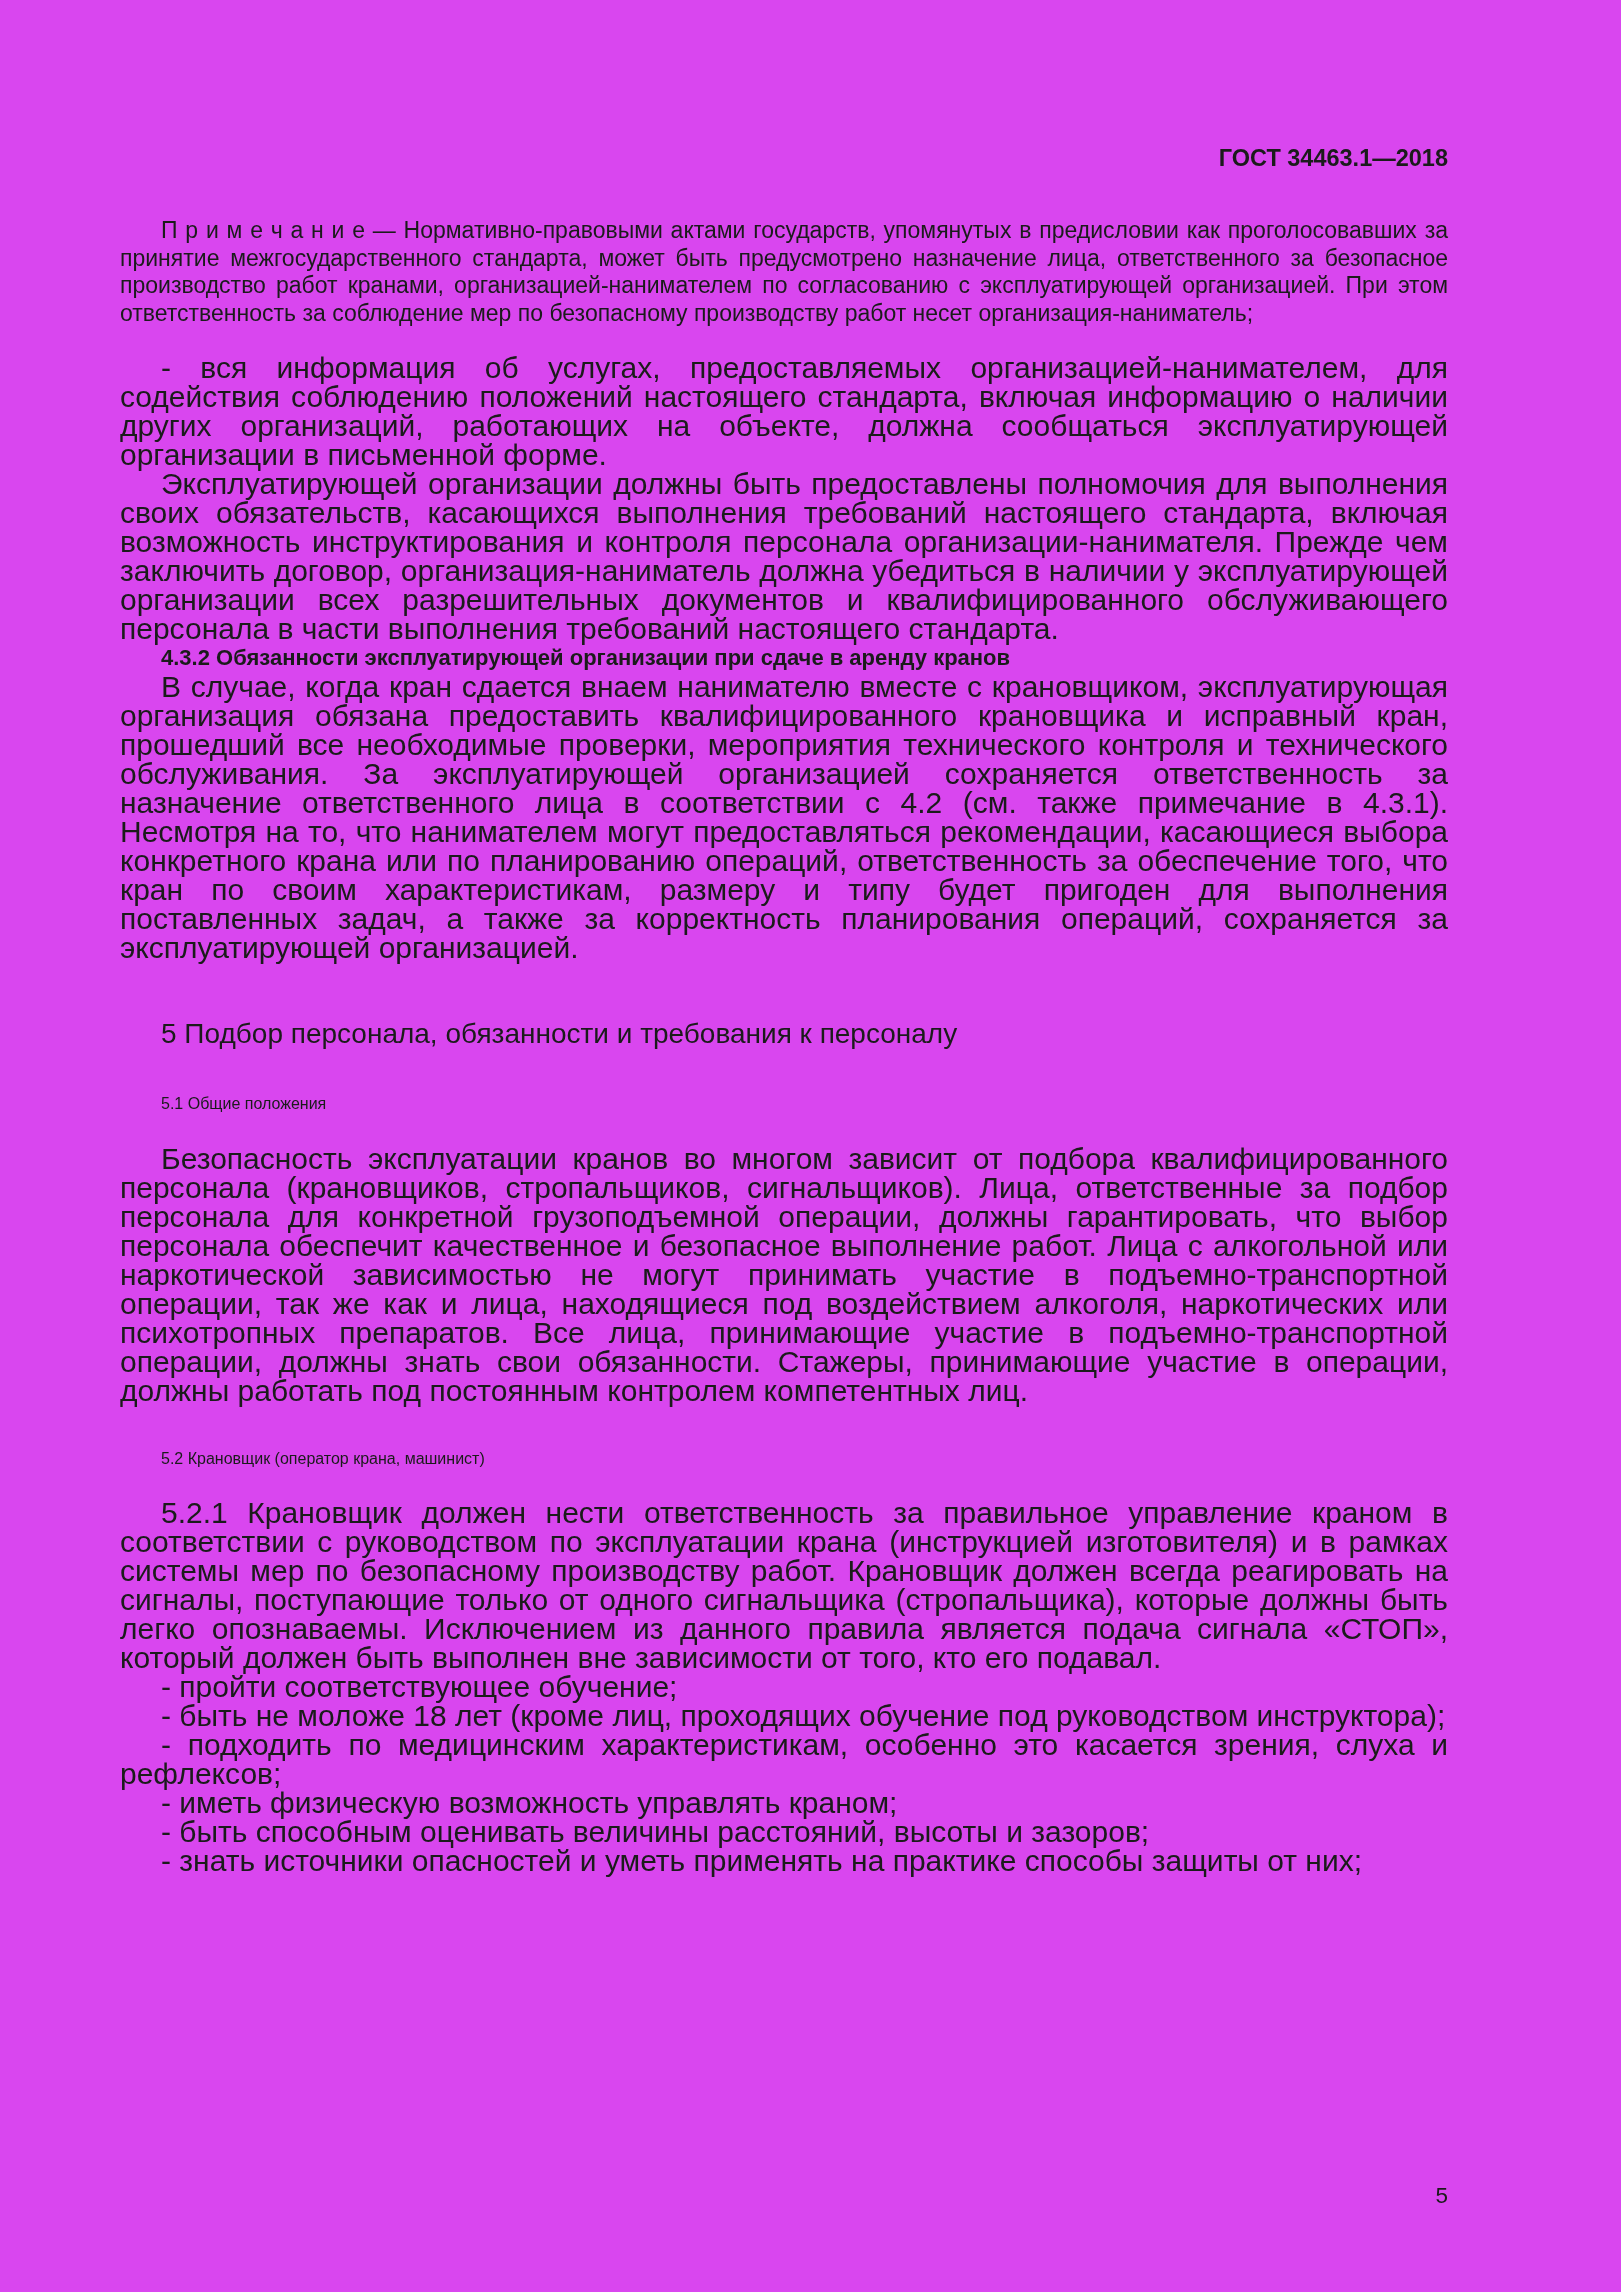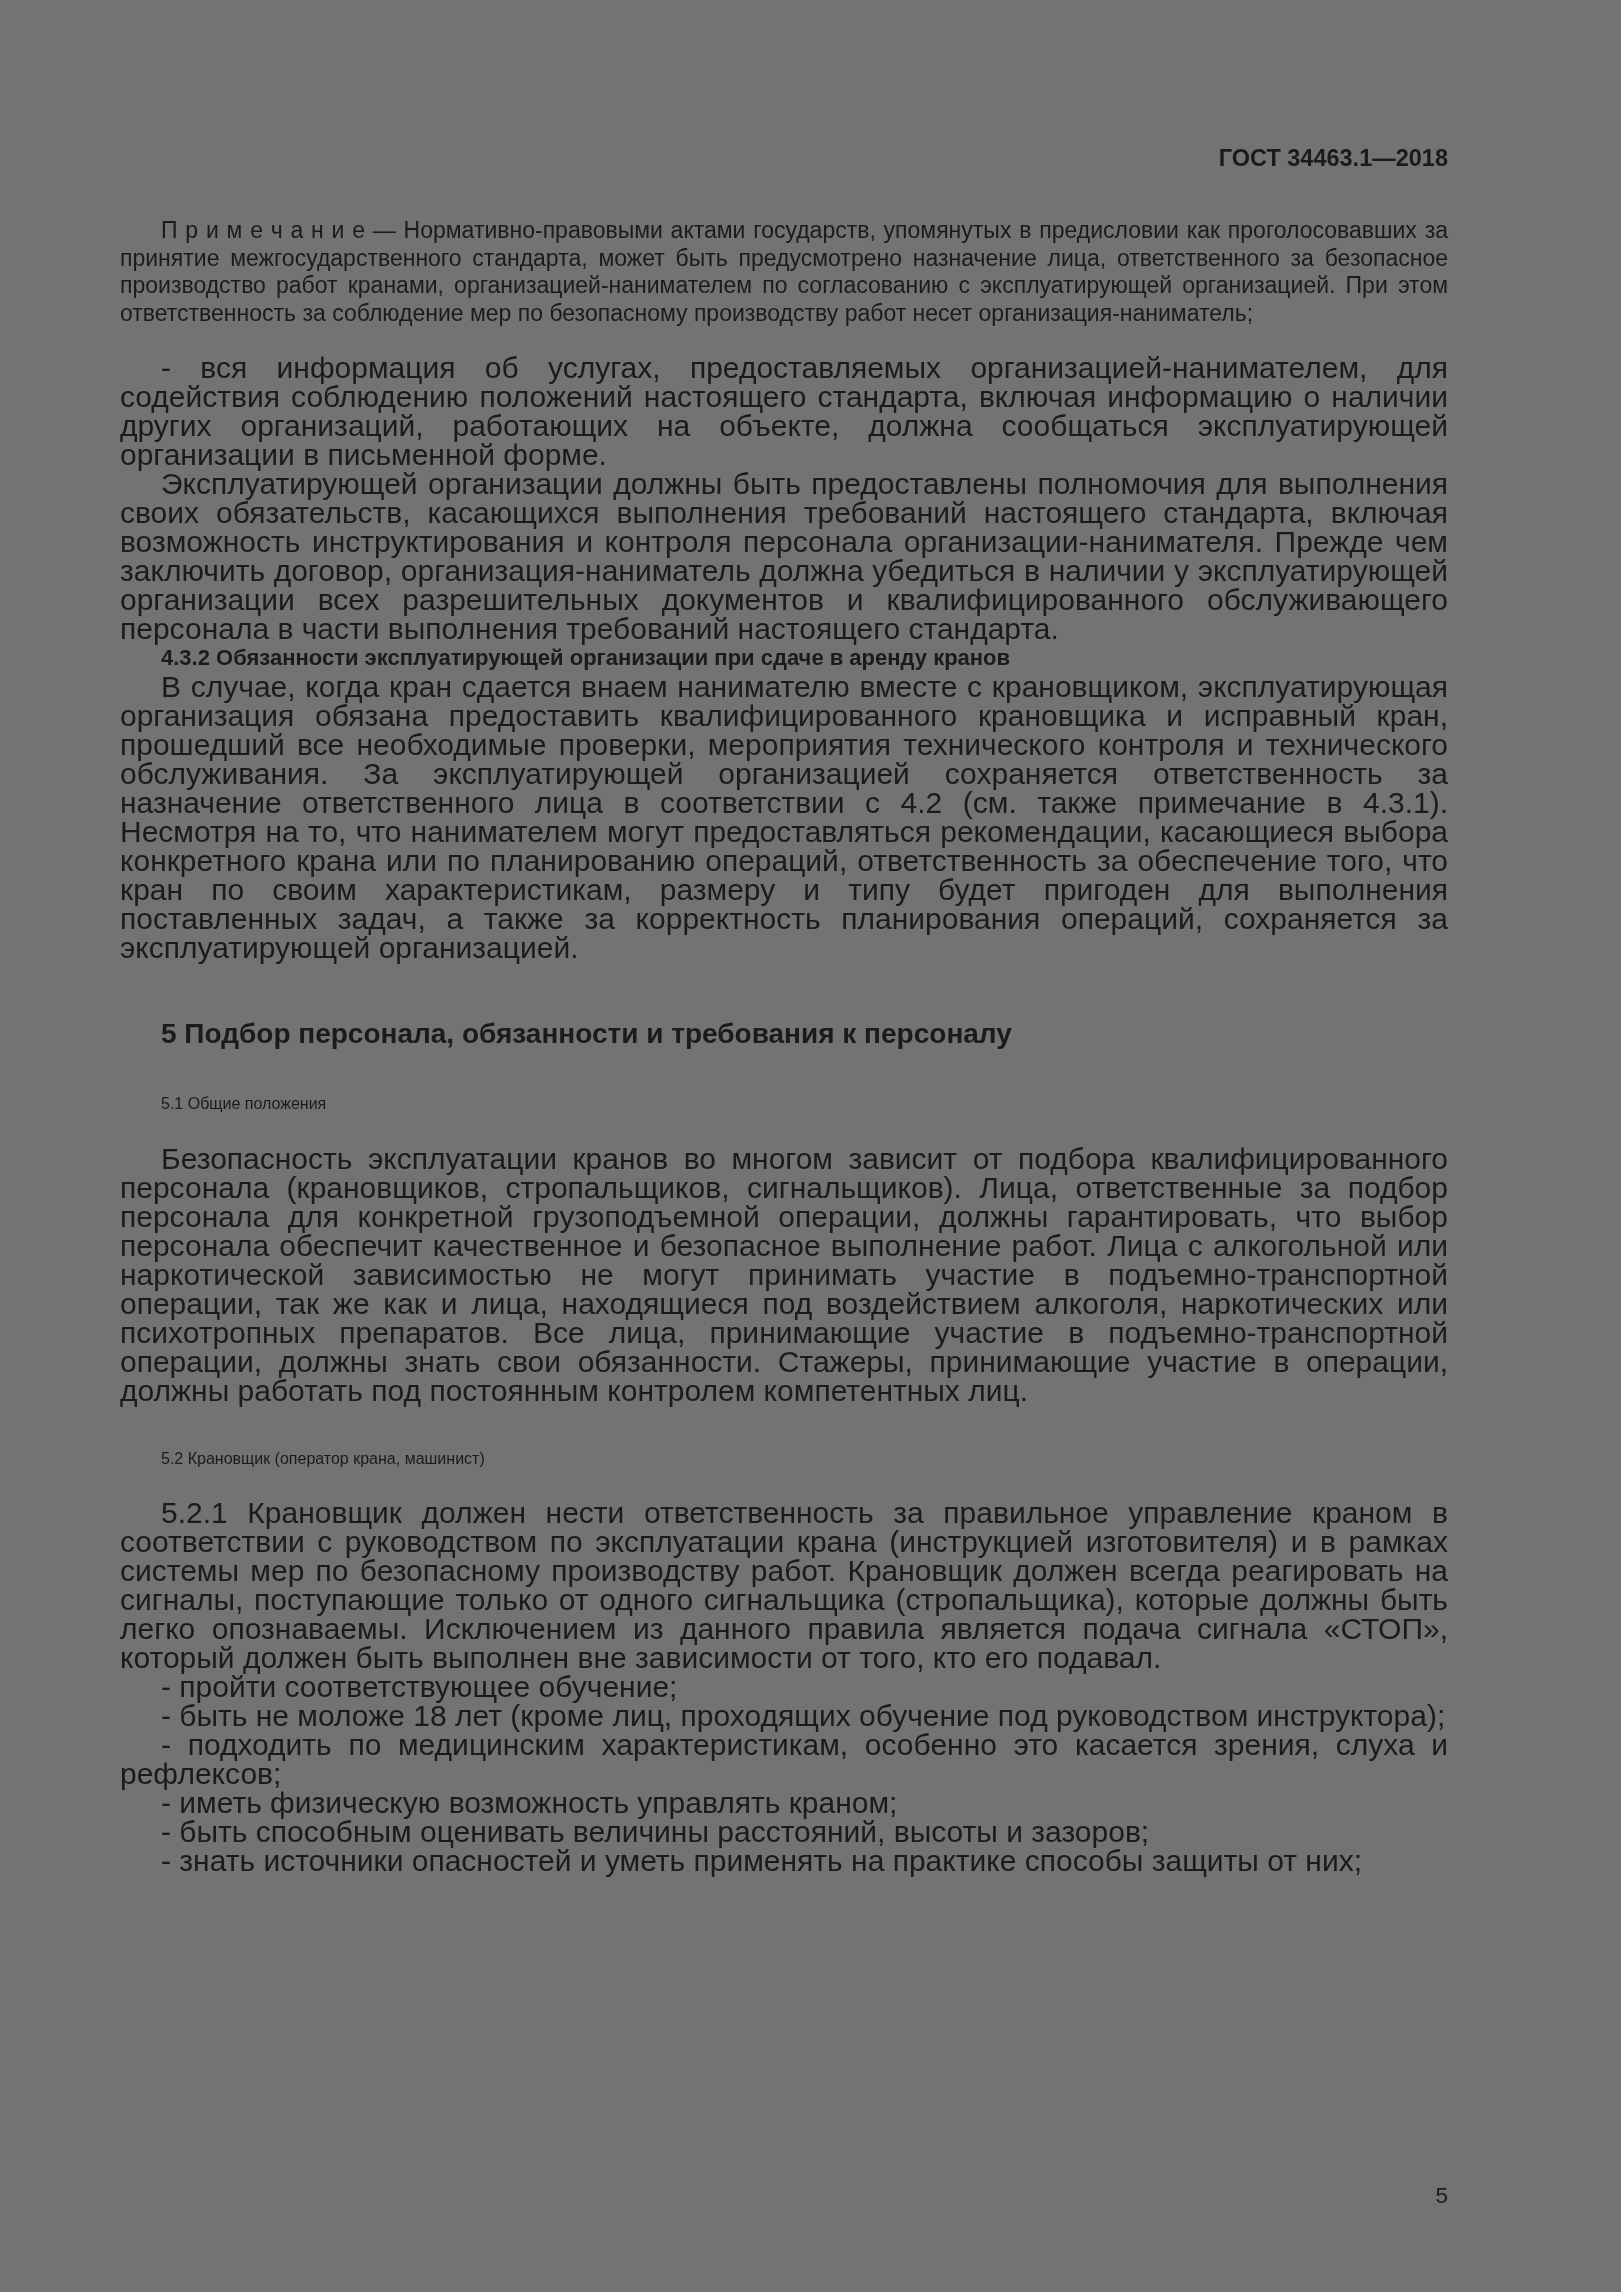--- a/index.html
+++ b/index.html
@@ -10,21 +10,21 @@
     background: #ffffff;
     color: #1b1b1b;
     font-family: "Liberation Sans", sans-serif;
     -webkit-font-smoothing: antialiased;
   }
   .page {
     position: relative;
     width: 1621px;
     height: 2293px;
     padding: 145px 173px 88px 120px;
-    background: #737373;
+    background: #d946ef;
     overflow: hidden;
   }
   .doc-header {
     text-align: right;
     font-weight: 700;
     font-size: 23.5px;
     line-height: 27.4px;
     margin: 0 0 45px 0;
   }
   .note {
@@ -45,21 +45,21 @@
     font-size: 22px;
     line-height: 29px;
     font-weight: 700;
     text-indent: 41px;
     text-align: left;
     margin: 0;
   }
   .h-section {
     font-size: 28px;
     line-height: 33px;
-    font-weight: 700;
+    font-weight: 400;
     padding-left: 41px;
     margin: 55px 0 39px 0;
   }
   .h-sub2 {
     font-size: 16px;
     line-height: 29px;
     font-weight: 400;
     padding-left: 41px;
     margin: 39px 0 25.5px 0;
   }

